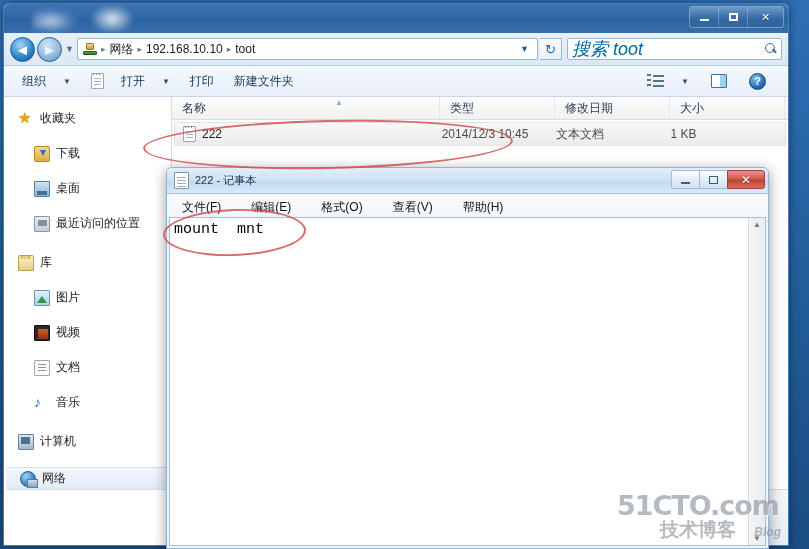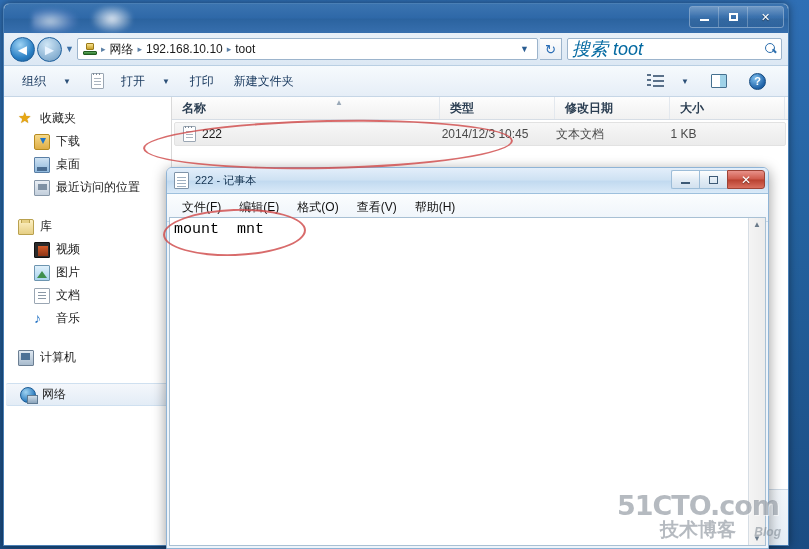--- a/index.html
+++ b/index.html
@@ -178,21 +178,21 @@
     border-right: 1px solid #d9d9d9;
     padding-top: 10px;
     overflow: hidden;
     position: relative;
   }
   .sb-group { margin-bottom: 2px; }
   .sb-row {
     display:flex; align-items:center; gap:6px;
     height: 23px; padding-left: 14px; font-size: 12px; color: #1c1c1c; cursor: default;
   }
-  .sb-row.child { padding-left: 30px; }
+  .sb-row.child { padding-left: 30px; margin-top: 12px; }
   .sb-row.sel {
     background: linear-gradient(180deg,#f4f7fb,#e3ecf6);
     border-top:1px solid #cfe0f0; border-bottom:1px solid #cfe0f0;
     margin: 0 2px; border-radius: 2px;
   }
   .sb-gap { height: 14px; }
   .ic { width:16px;height:16px;flex:none;position:relative; }
   .ic-star { color:#e8a712; font-size:15px; line-height:14px; text-shadow:0 0 1px #a8740a; }
   .ic-dl { background: linear-gradient(180deg,#f6d98a,#dfae46); border:1px solid #b78b20; border-radius:2px; }
   .ic-dl::after{content:'';position:absolute;left:5px;top:3px;border-left:3px solid transparent;border-right:3px solid transparent;border-top:6px solid #1f74c8;}
@@ -217,21 +217,21 @@
 
   
   .filearea { flex:1; display:flex; flex-direction:column; min-width:0; position:relative; background:#fff;}
   .colhdr {
     height: 23px; display:flex; align-items:center;
     background: linear-gradient(180deg,#fdfdfd,#f1f1f1);
     border-bottom: 1px solid #d6dde5;
     font-size: 12px; color:#2b3e52;
     position: relative;
   }
-  .colhdr .col { padding-left: 10px; border-right: 1px solid #e3e8ee; height:100%; display:flex;align-items:center; cursor: default; font-weight: bold;}
+  .colhdr .col { padding-left: 10px; border-right: 1px solid #e3e8ee; height:100%; display:flex;align-items:center; cursor: default;}
   .col-name { width: 268px; }
   .col-date { width: 115px; }
   .col-type { width: 115px; }
   .col-size { width: 115px; }
   .sort-arrow { position:absolute; left:163px; top:1px; color:#9aa9b8; font-size:8px; }
   .filerow {
     height: 24px; display:flex; align-items:center;
     margin: 2px 2px 0 2px;
     background: linear-gradient(180deg,#f7f7f7,#ebebeb);
     border: 1px solid #e2e2e2; border-radius: 2px;
@@ -306,20 +306,21 @@
     border-color:#9d4336;
     color:#fff; font-weight:bold; font-size:12px; text-shadow:0 1px 1px rgba(0,0,0,.45);
   }
   .g-min{width:9px;height:2px;background:#3d5a76;margin-top:6px;}
   .g-max{width:9px;height:8px;border:1.5px solid #3d5a76;}
   .np-menubar {
     height: 28px; display:flex; align-items:center;
     background: linear-gradient(180deg,#fbfdfe,#eef4fa);
     border-bottom:1px solid #c7d8e7;
     padding-left: 6px;
+    gap: 12px;
   }
   .np-menu { font-size:12px; color:#121212; padding: 2px 9px; cursor: default; }
   .np-textwrap {
     position:absolute; left:2px; right:2px; top:49px; bottom:2px;
     background:#fff; border:1px solid #a8c0d4; display:flex;
   }
   .np-text {
     flex:1; padding: 3px 4px;
     font-family: "Liberation Mono", "DejaVu Sans Mono", monospace;
     font-size: 15px; color:#000; white-space: pre;
@@ -464,26 +465,26 @@
         </div>
 
         <div class="sb-gap"></div>
 
         <div class="sb-group">
           <div class="sb-row">
             <span class="ic ic-lib"></span>
             <span>库</span>
           </div>
           <div class="sb-row child">
+            <span class="ic ic-pic"></span>
+            <span>图片</span>
+          </div>
+          <div class="sb-row child">
             <span class="ic ic-vid"></span>
             <span>视频</span>
-          </div>
-          <div class="sb-row child">
-            <span class="ic ic-pic"></span>
-            <span>图片</span>
           </div>
           <div class="sb-row child">
             <span class="ic ic-doc"></span>
             <span>文档</span>
           </div>
           <div class="sb-row child">
             <span class="ic ic-music">♪</span>
             <span>音乐</span>
           </div>
         </div>

